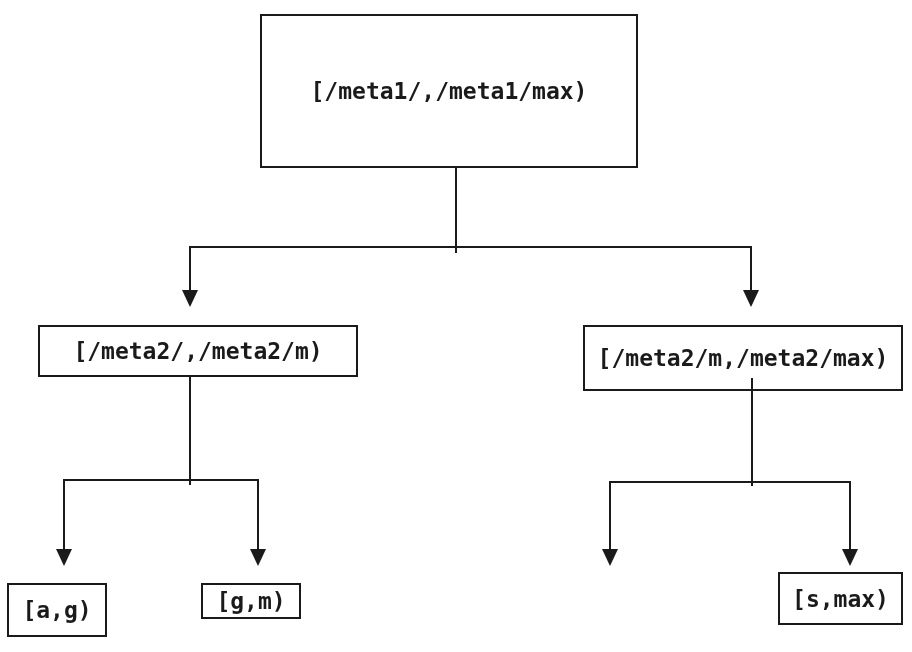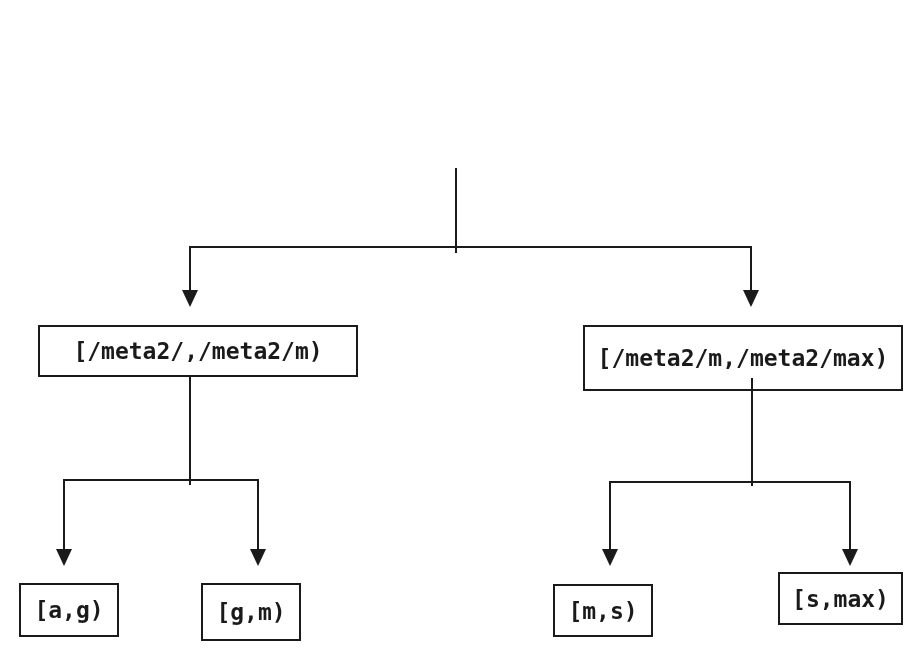--- a/index.html
+++ b/index.html
@@ -46,40 +46,40 @@
     border-left: 8px solid transparent;
     border-right: 8px solid transparent;
     border-top: 17px solid var(--line);
   }
 </style>
 </head>
 <body>
 
 <div class="canvas">
 
+  <div class="node" style="left:260px; top:14px; width:378px; height:154px;">
+    <span>[/meta1/,/meta1/max)</span>
+  </div>
 
   <div class="node" style="left:38px; top:325px; width:320px; height:52px;">
     <span>[/meta2/,/meta2/m)</span>
   </div>
 
   <div class="node" style="left:583px; top:325px; width:320px; height:66px;">
     <span>[/meta2/m,/meta2/max)</span>
   </div>
 
-  <div class="node" style="left:7px; top:583px; width:100px; height:54px;margin-left:12px;">
+  <div class="node" style="left:7px; top:583px; width:100px; height:54px;">
     <span>[a,g)</span>
   </div>
 
-  <div class="node" style="left:201px; top:583px; width:100px; height:58px;">
+  <div class="node" style="left:201px; top:583px; width:100px; height:36px;">
     <span>[g,m)</span>
   </div>
 
-  <div class="node" style="left:553px; top:584px; width:100px; height:53px;">
-    <span>[m,s)</span>
-  </div>
 
   <div class="node" style="left:778px; top:572px; width:125px; height:53px;">
     <span>[s,max)</span>
   </div>
 
   <div class="line v" style="left:455px; top:168px; height:85px;"></div>
   <div class="line h" style="left:189px; top:246px; width:563px;"></div>
   <div class="line v" style="left:189px; top:246px; height:45px;"></div>
   <div class="arrow" style="left:182px; top:290px;"></div>
   <div class="line v" style="left:750px; top:246px; height:45px;"></div>

